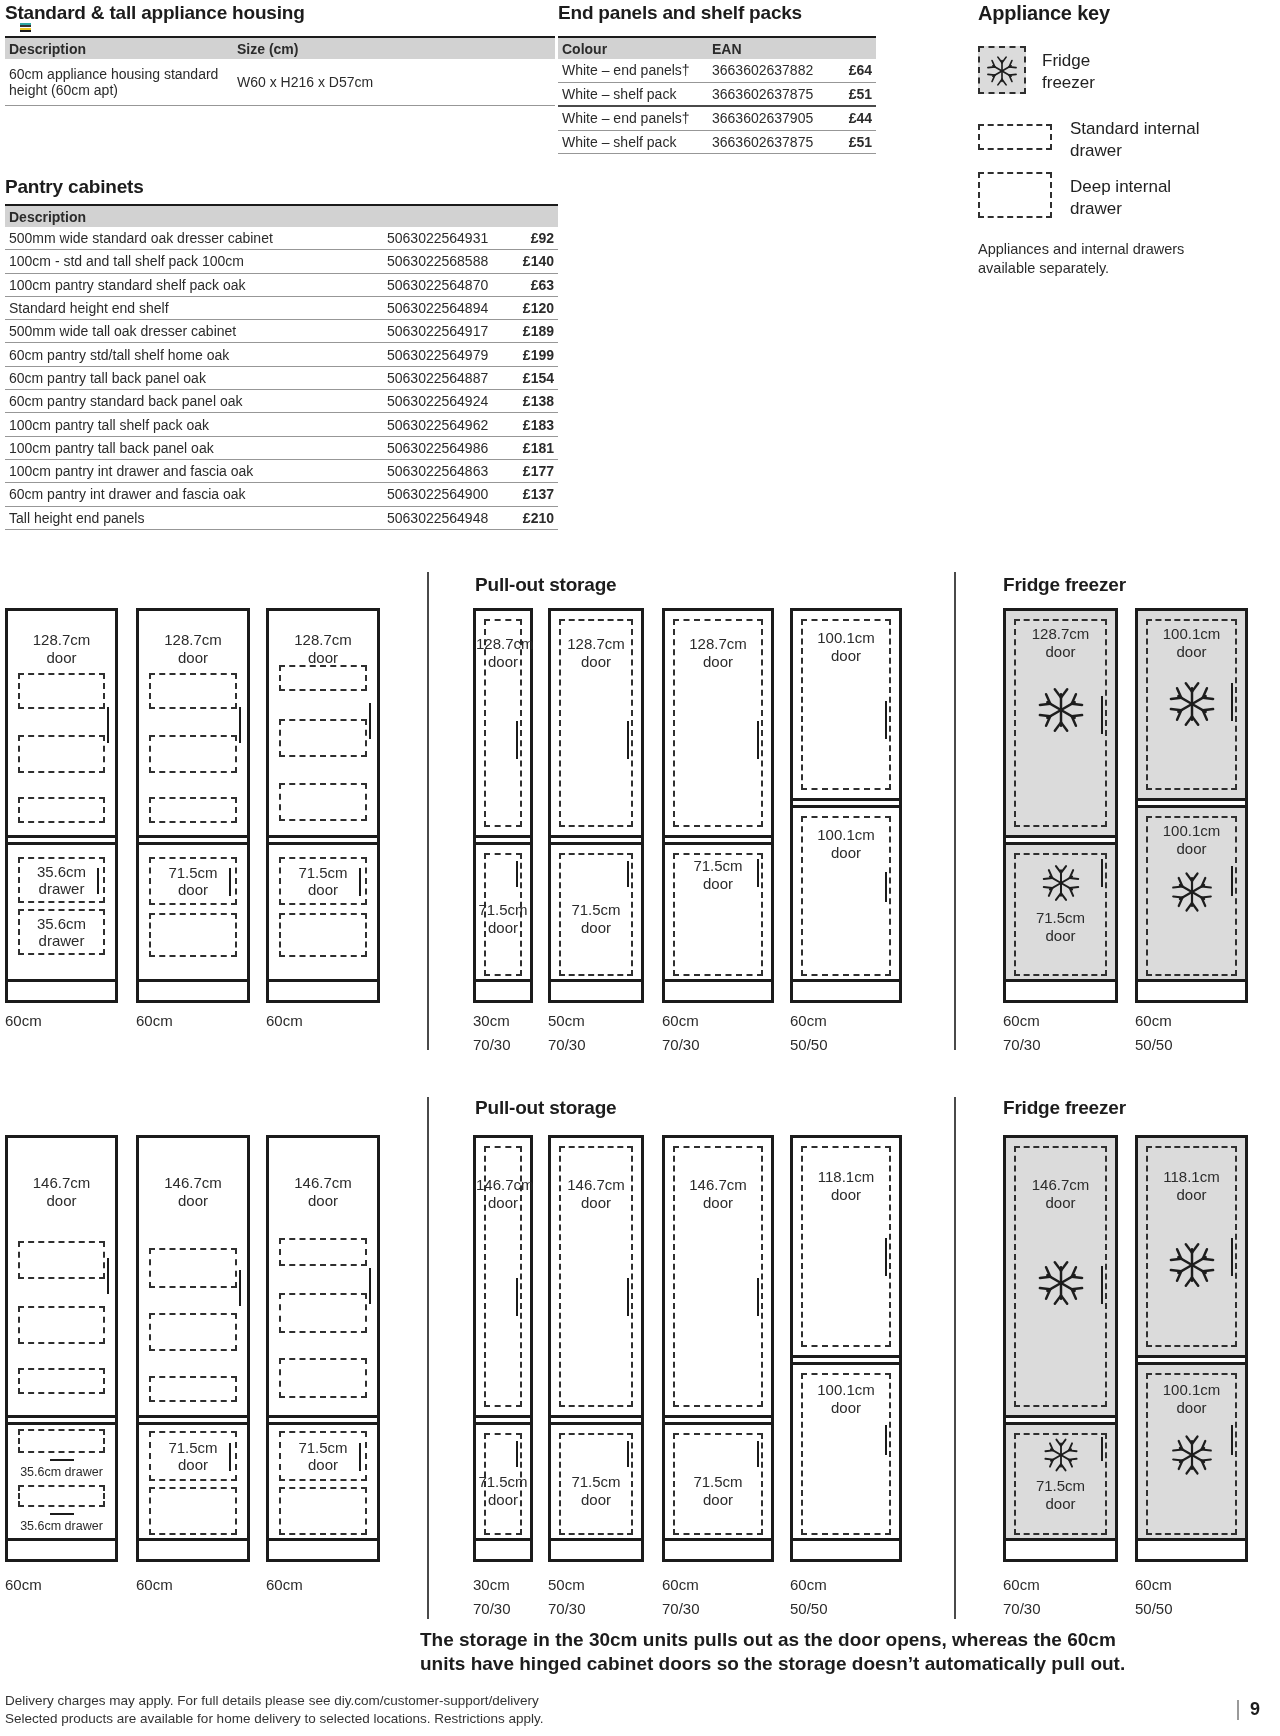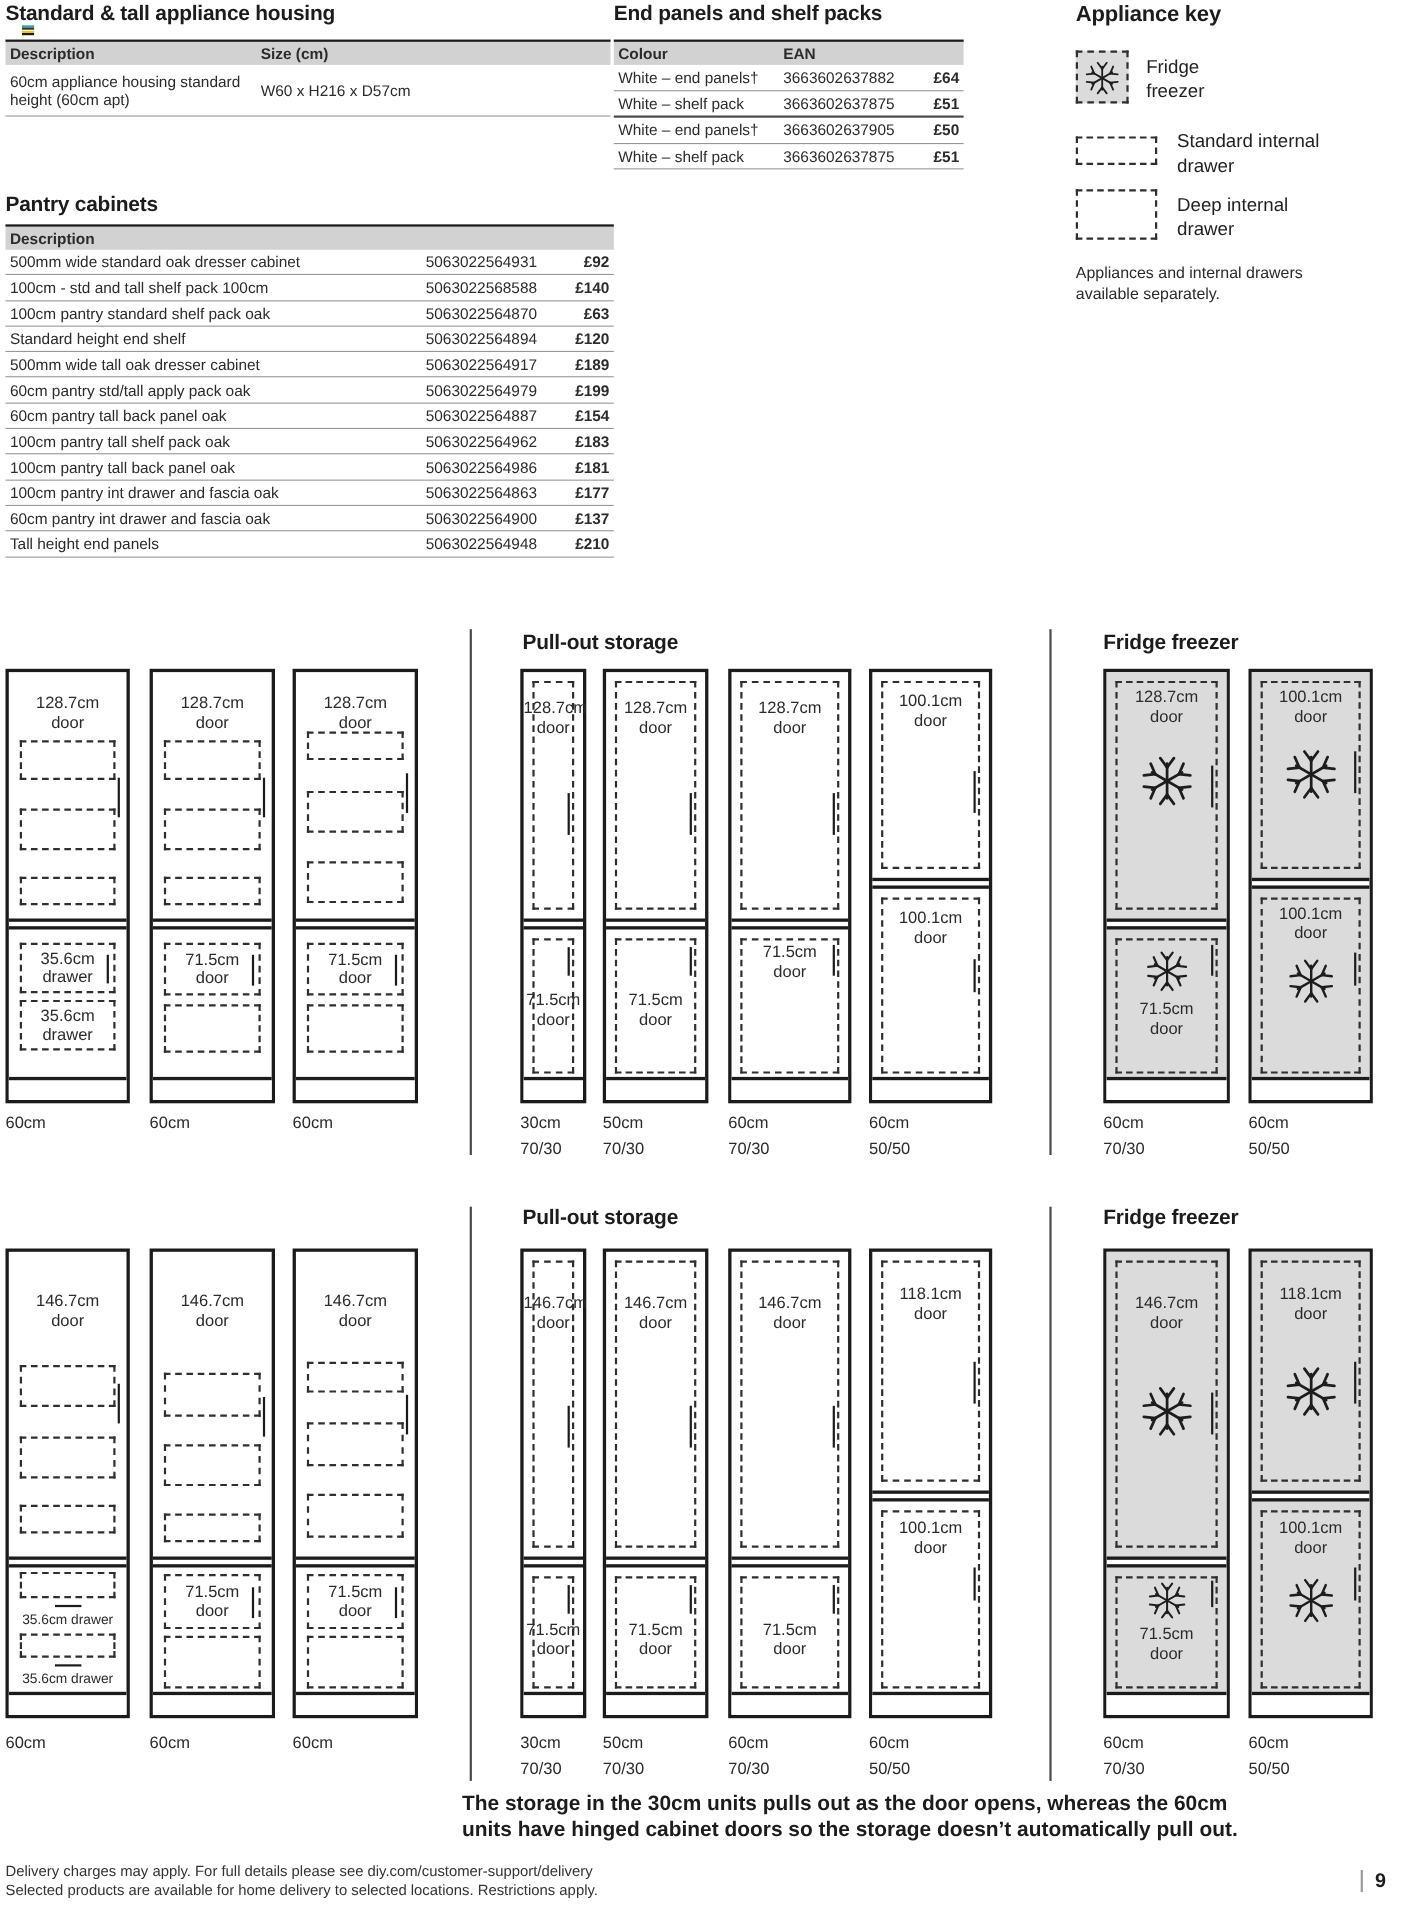--- a/index.html
+++ b/index.html
@@ -98,21 +98,21 @@
       <div class="td price" style="flex:1">£64</div>
     </div>
     <div class="tr" style="height:22.5px">
       <div class="td" style="width:150px">White – shelf pack</div>
       <div class="td" style="width:118px">3663602637875</div>
       <div class="td price" style="flex:1">£51</div>
     </div>
     <div class="tr group" style="height:22.5px">
       <div class="td" style="width:150px">White – end panels†</div>
       <div class="td" style="width:118px">3663602637905</div>
-      <div class="td price" style="flex:1">£50</div>
+      <div class="td price" style="flex:1">£44</div>
     </div>
     <div class="tr" style="height:22.5px">
       <div class="td" style="width:150px">White – shelf pack</div>
       <div class="td" style="width:118px">3663602637875</div>
       <div class="td price" style="flex:1">£51</div>
     </div>
     <div class="bottom"></div>
   </div>
 
   <div class="sec-title" style="left:5px;top:176px">Pantry cabinets</div>
@@ -139,28 +139,33 @@
       <div class="td" style="width:378px">Standard height end shelf</div>
       <div class="td" style="width:112px">5063022564894</div>
       <div class="td price" style="flex:1">£120</div>
     </div>
     <div class="tr" style="height:22.3px">
       <div class="td" style="width:378px">500mm wide tall oak dresser cabinet</div>
       <div class="td" style="width:112px">5063022564917</div>
       <div class="td price" style="flex:1">£189</div>
     </div>
     <div class="tr" style="height:22.3px">
-      <div class="td" style="width:378px">60cm pantry std/tall apply pack oak</div>
+      <div class="td" style="width:378px">60cm pantry std/tall shelf home oak</div>
       <div class="td" style="width:112px">5063022564979</div>
       <div class="td price" style="flex:1">£199</div>
     </div>
     <div class="tr" style="height:22.3px">
       <div class="td" style="width:378px">60cm pantry tall back panel oak</div>
       <div class="td" style="width:112px">5063022564887</div>
       <div class="td price" style="flex:1">£154</div>
+    </div>
+    <div class="tr" style="height:22.3px">
+      <div class="td" style="width:378px">60cm pantry standard back panel oak</div>
+      <div class="td" style="width:112px">5063022564924</div>
+      <div class="td price" style="flex:1">£138</div>
     </div>
     <div class="tr" style="height:22.3px">
       <div class="td" style="width:378px">100cm pantry tall shelf pack oak</div>
       <div class="td" style="width:112px">5063022564962</div>
       <div class="td price" style="flex:1">£183</div>
     </div>
     <div class="tr" style="height:22.3px">
       <div class="td" style="width:378px">100cm pantry tall back panel oak</div>
       <div class="td" style="width:112px">5063022564986</div>
       <div class="td price" style="flex:1">£181</div>

